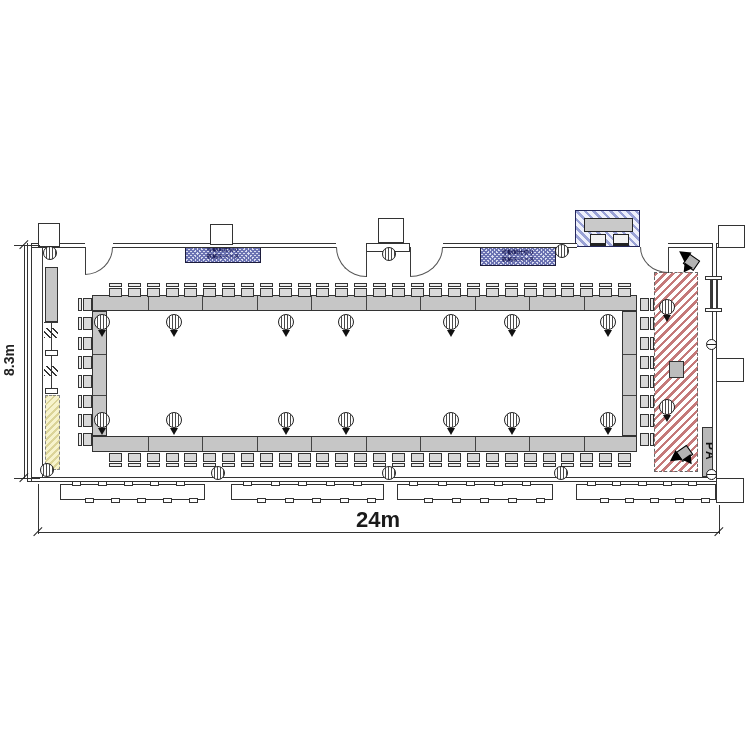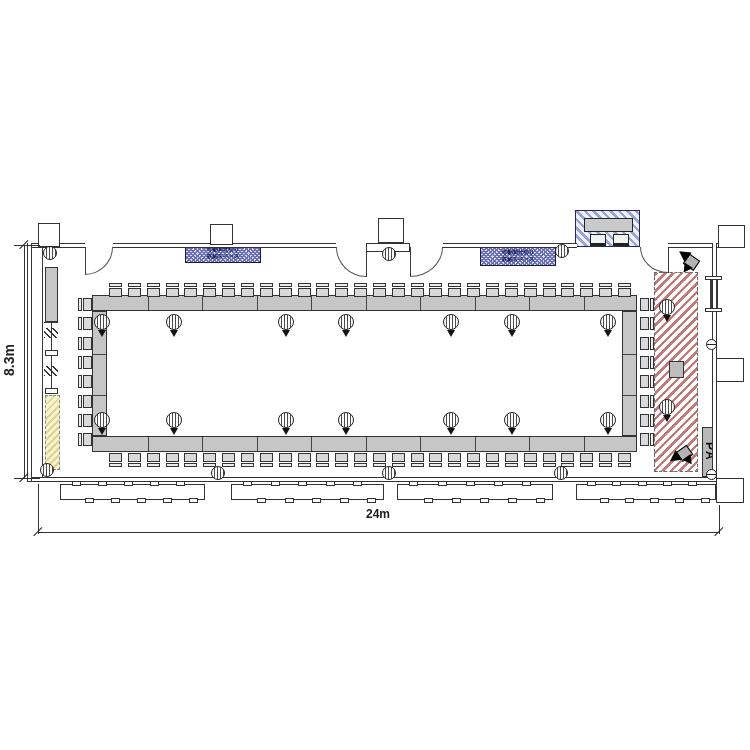--- a/index.html
+++ b/index.html
@@ -45,21 +45,21 @@
   .pbox{border:1.3px solid #1c1c3c;background-color:#d9dcf0;
     background-image:repeating-linear-gradient(45deg,#6b72b2 0 1.4px,transparent 1.4px 3px),
                      repeating-linear-gradient(-45deg,#6b72b2 0 1.4px,transparent 1.4px 3px);
     display:flex;flex-direction:column;align-items:center;justify-content:center;}
   .pbox span{font-size:6px;line-height:7px;color:#14144e;font-weight:bold;white-space:nowrap;transform:scale(.9);}
   #partition-box-1{left:185px;top:243px;width:76px;height:20px;}
   #partition-box-2{left:480px;top:246px;width:76px;height:20px;}
   
   #dim-height-label{left:1px;top:322px;width:17px;height:76px;writing-mode:vertical-rl;transform:rotate(180deg);
      font-size:14px;font-weight:bold;color:#222;text-align:center;}
-  #dim-width-label{left:338px;top:507px;width:80px;text-align:center;font-size:12px;font-weight:bold;color:#1a1a1a;}
+  #dim-width-label{left:338px;top:507px;width:80px;text-align:center;font-size:22px;font-weight:bold;color:#1a1a1a;}
   
   .spk{width:28px;height:28px;background:none;}
   .spk .body{position:absolute;left:10px;top:9px;width:11px;height:10px;background:#b3b3b3;border:1.2px solid #000;}
   .spk .horn-l{position:absolute;left:0px;top:7px;width:0;height:0;
        border-top:6px solid transparent;border-bottom:6px solid transparent;border-right:11px solid #000;}
   .spk .horn-d{position:absolute;left:11px;top:19px;width:0;height:0;
        border-left:5px solid transparent;border-right:5px solid transparent;border-top:9px solid #000;}
 </style>
 </head>
 <body>

